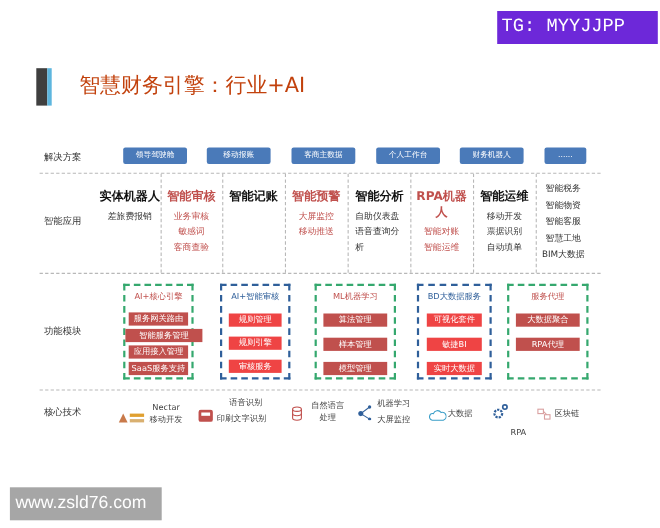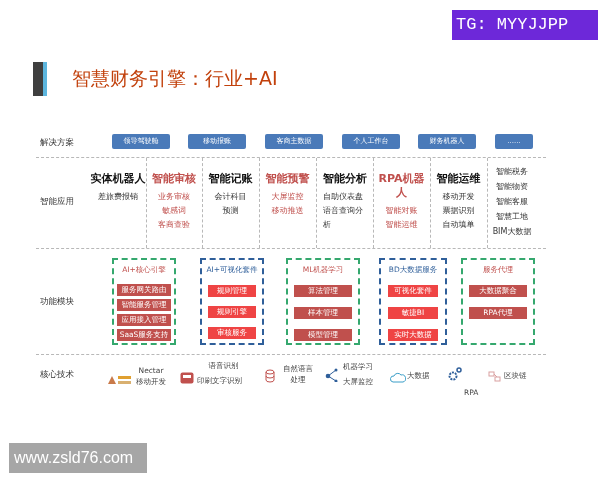--- a/index.html
+++ b/index.html
@@ -70,24 +70,20 @@
   <div class="app-title red">智能审核</div>
   <div class="app-list">
     <div class="app-item red">业务审核</div>
     <div class="app-item red">敏感词</div>
     <div class="app-item red">客商查验</div>
   </div>
 </div>
 <div class="vdash" style="left:202px;"></div>
 <div class="app-col" style="left:202px;width:57px;">
   <div class="app-title">智能记账</div>
-  <div class="app-list">
-    <div class="app-item">会计科目</div>
-    <div class="app-item">预测</div>
-  </div>
 </div>
 <div class="vdash" style="left:259px;"></div>
 <div class="app-col" style="left:259px;width:57px;">
   <div class="app-title red">智能预警</div>
   <div class="app-list">
     <div class="app-item red">大屏监控</div>
     <div class="app-item red">移动推送</div>
   </div>
 </div>
 <div class="vdash" style="left:316px;"></div>
@@ -126,27 +122,27 @@
 </div>
 
 <div class="hline" style="top:248px;"></div>
 
 <div class="rowlabel" style="top:296px;">功能模块</div>
 
 <div class="mod-box green" style="left:112px;width:64px;">
   <div class="mod-title" style="color:#c0504d;">AI+核心引擎</div>
   <div style="height:8px;"></div>
   <div class="mod-item red" style="width:54px;margin-bottom:3px;">服务网关路由</div>
-  <div class="mod-item red" style="width:54px;margin-bottom:3px;">智能服务管理</div>
+  <div class="mod-item red" style="width:70px;margin-bottom:3px;">智能服务管理</div>
   <div class="mod-item red" style="width:54px;margin-bottom:3px;">应用接入管理</div>
   <div class="mod-item red" style="width:54px;">SaaS服务支持</div>
 </div>
 
 <div class="mod-box blue" style="left:200px;width:64px;">
-  <div class="mod-title" style="color:#2f5f9a;">AI+可视化套件</div>
+  <div class="mod-title" style="color:#2f5f9a;">AI+智能审核</div>
   <div style="height:9px;"></div>
   <div class="mod-item blue" style="width:48px;margin-bottom:9px;">规则管理</div>
   <div class="mod-item blue" style="width:48px;margin-bottom:9px;">规则引擎</div>
   <div class="mod-item blue" style="width:48px;">审核服务</div>
 </div>
 
 <div class="mod-box green" style="left:286px;width:74px;">
   <div class="mod-title" style="color:#c0504d;">ML机器学习</div>
   <div style="height:9px;"></div>
   <div class="mod-item red" style="width:58px;margin-bottom:10px;">算法管理</div>

